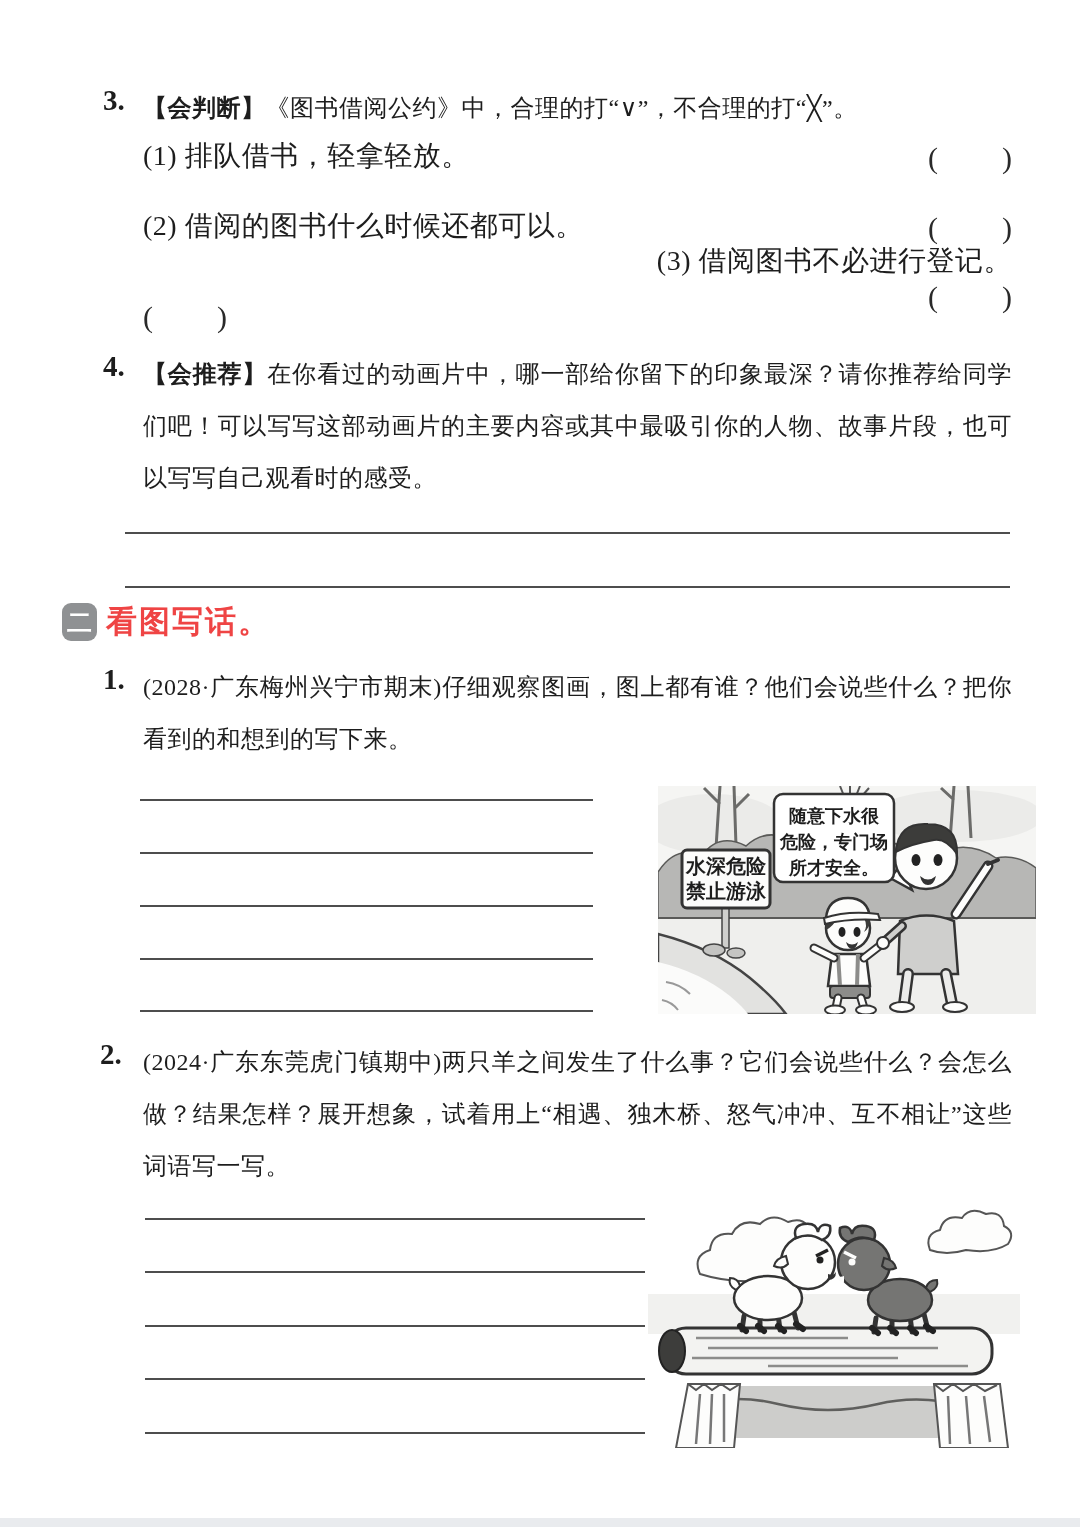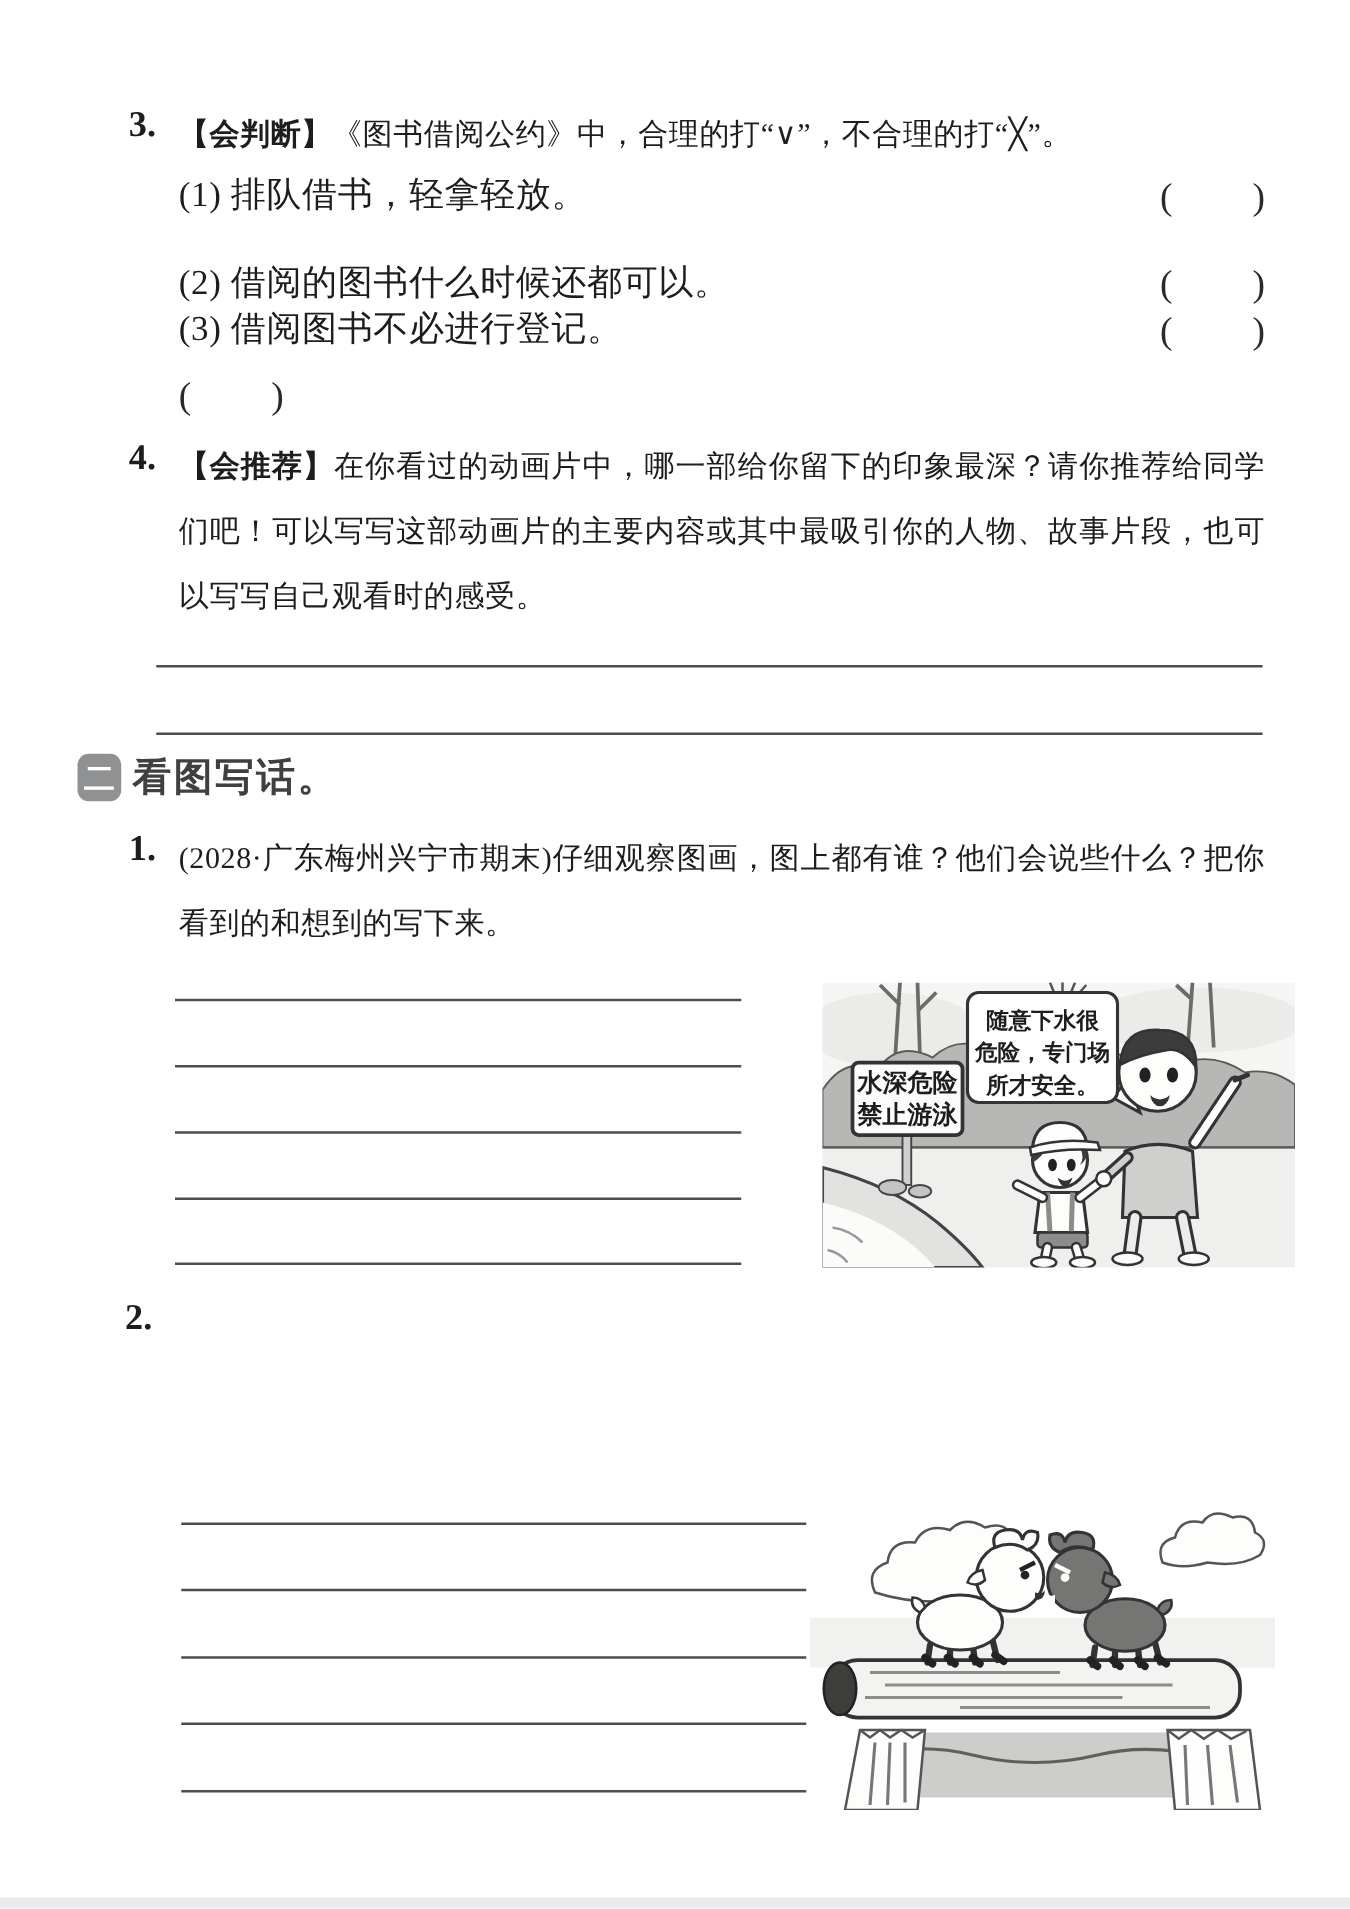--- a/index.html
+++ b/index.html
@@ -14,21 +14,21 @@
   .oneline{white-space:nowrap;}
   .item-row{position:absolute;left:143px;width:869px;height:40px;font-size:28px;display:flex;align-items:flex-end;}
   .item-text{flex:1;white-space:nowrap;letter-spacing:0.5px;}
   .paren-pair{width:84px;display:flex;justify-content:space-between;font-size:30px;color:#2a2a2a;flex:0 0 auto;}
   .wline{position:absolute;border-top:2.5px solid #4d4d4d;height:0;}
   .sec-badge{
     position:absolute;left:62px;top:603px;width:35px;height:38px;border-radius:9px;
     background:#8f9193;color:#ffffff;font-weight:bold;font-size:25px;
     display:flex;align-items:center;justify-content:center;
   }
-  .sec-title{position:absolute;left:106px;top:601px;font-size:31px;font-weight:bold;color:#404040;letter-spacing:2px;}
+  .sec-title{position:absolute;left:106px;top:601px;font-size:31px;font-weight:bold;color:#ef4444;letter-spacing:2px;}
   .illo{position:absolute;}
   svg text{font-family:"Liberation Serif","DejaVu Serif",serif;}
   .bottom-strip{position:absolute;left:0;top:1518px;width:1080px;height:9px;background:#e9ebee;}
 </style>
 </head>
 <body>
 
 <div class="page">
 
   <div class="abs qnum" style="left:103px;top:84px;">3.</div>
@@ -41,21 +41,21 @@
         <span>)</span>
       </span>
   </div>
   <div class="item-row" style="top:205px;">
     <span class="item-text"><span>(2)</span>&nbsp;<span>借阅的图书什么时候还都可以。</span></span>
     <span class="paren-pair">
         <span>(</span>
         <span>)</span>
       </span>
   </div>
-  <div class="item-row" style="top:242px;">
+  <div class="item-row" style="top:242px;flex-direction:column;">
     <span class="item-text"><span>(3)</span>&nbsp;<span>借阅图书不必进行登记。</span></span>
     <span class="paren-pair">
         <span>(</span>
         <span>)</span>
       </span>
   </div>
   <div class="item-row" style="top:294px;">
     <span class="paren-pair">
         <span>(</span>
         <span>)</span>
@@ -149,20 +149,21 @@
         <rect x="172" y="200" width="40" height="12" rx="3" fill="#8c8c8a" stroke="#333" stroke-width="2"></rect>
         <path d="M180,212 L178,222 M203,212 L206,222" stroke="#333" stroke-width="9" stroke-linecap="round"></path>
         <path d="M180,212 L178,222 M203,212 L206,222" stroke="#fdfdfc" stroke-width="5" stroke-linecap="round"></path>
         <ellipse cx="177" cy="224" rx="10" ry="4.5" fill="#fdfdfc" stroke="#333" stroke-width="2"></ellipse>
         <ellipse cx="208" cy="224" rx="10" ry="4.5" fill="#fdfdfc" stroke="#333" stroke-width="2"></ellipse>
       </g>
     </svg>
   </div>
 
   <div class="abs qnum" style="left:100px;top:1038px;">2.</div>
+  <div class="abs stem" style="left:143px;top:1036px;width:869px;">(2024·广东东莞虎门镇期中)两只羊之间发生了什么事？它们会说些什么？会怎么做？结果怎样？展开想象，试着用上“相遇、独木桥、怒气冲冲、互不相让”这些词语写一写。</div>
 
   <div class="wline" style="left:145px;top:1218px;width:500px;"></div>
   <div class="wline" style="left:145px;top:1271px;width:500px;"></div>
   <div class="wline" style="left:145px;top:1325px;width:500px;"></div>
   <div class="wline" style="left:145px;top:1378px;width:500px;"></div>
   <div class="wline" style="left:145px;top:1432px;width:500px;"></div>
 
   <div class="illo" style="left:648px;top:1198px;width:372px;height:250px;">
     <svg width="372" height="250" viewBox="0 0 372 250">
       <rect width="372" height="250" fill="#ffffff"></rect>

